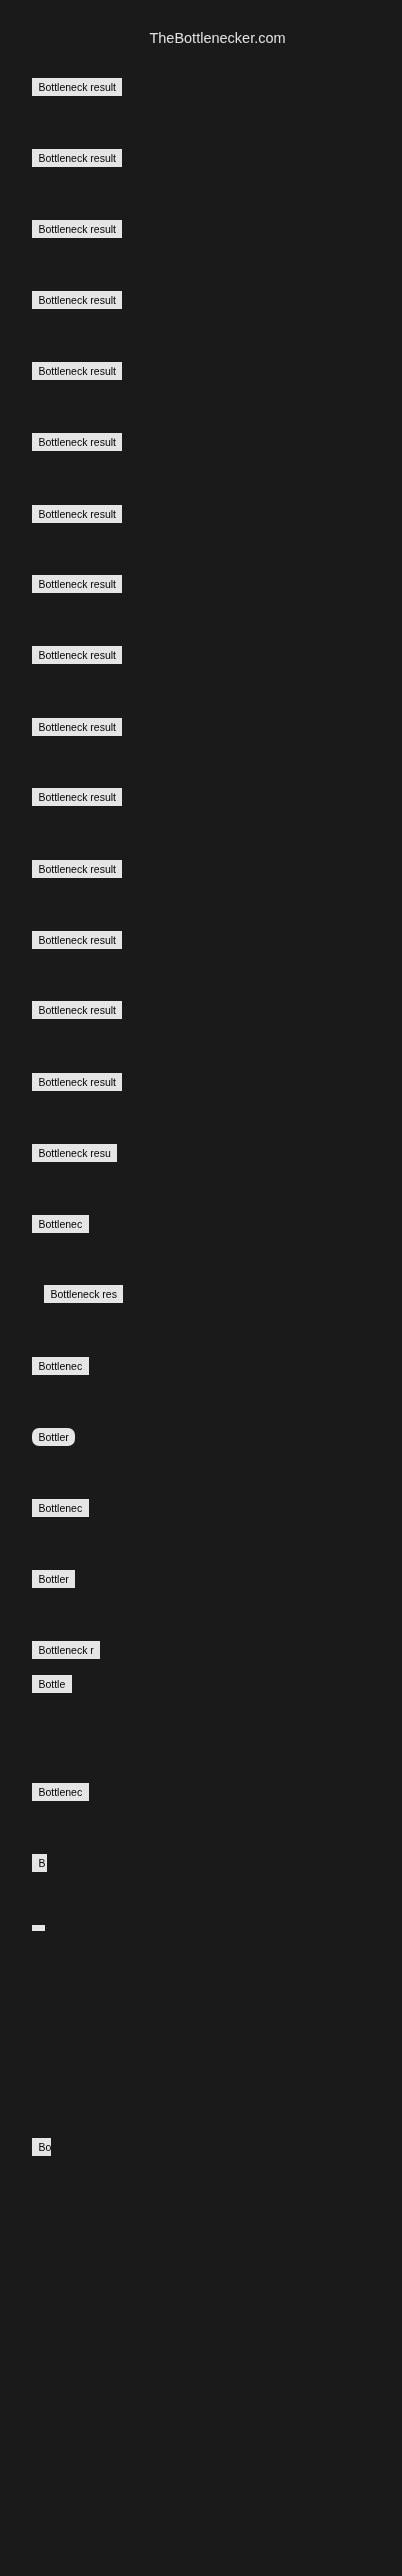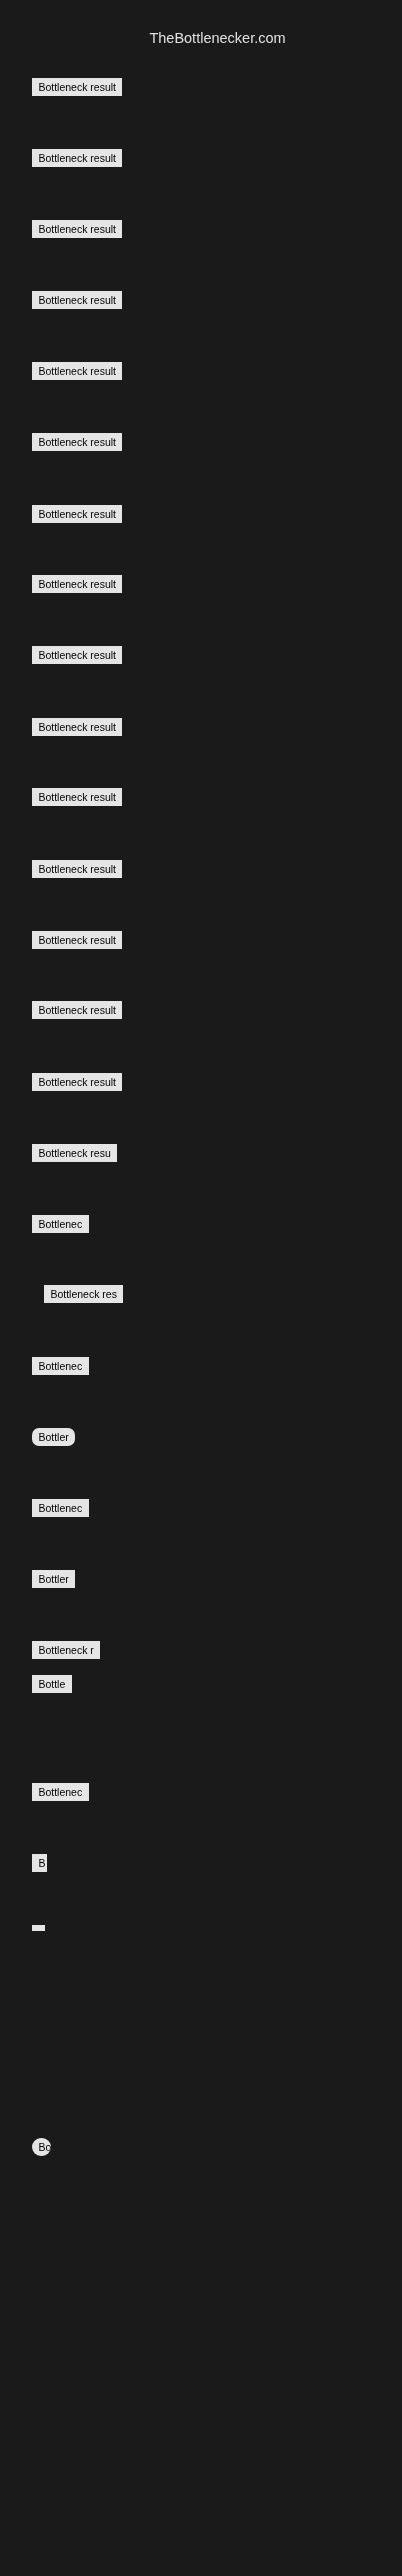--- a/index.html
+++ b/index.html
@@ -66,15 +66,15 @@
     <div class="bottleneck-item" style="top: 1253px; left: 12px;"><span class="bottleneck-badge" style="max-width: 113px;">Bottleneck res</span></div>
     <div class="bottleneck-item" style="top: 1325px; left: 0px;"><span class="bottleneck-badge" style="max-width: 72px;">Bottlenec</span></div>
     <div class="bottleneck-item" style="top: 1396px; left: 0px;"><span class="bottleneck-badge" style="max-width: 56px; border-radius: 7px;">Bottler</span></div>
     <div class="bottleneck-item" style="top: 1467px; left: 0px;"><span class="bottleneck-badge" style="max-width: 72px;">Bottlenec</span></div>
     <div class="bottleneck-item" style="top: 1538px; left: 0px;"><span class="bottleneck-badge" style="max-width: 66px;">Bottler</span></div>
     <div class="bottleneck-item" style="top: 1609px; left: 0px;"><span class="bottleneck-badge" style="max-width: 95px;">Bottleneck r</span></div>
     <div class="bottleneck-item" style="top: 1643px; left: 0px;"><span class="bottleneck-badge" style="max-width: 50px;">Bottle</span></div>
     <div class="bottleneck-item" style="top: 1751px; left: 0px;"><span class="bottleneck-badge" style="max-width: 72px;">Bottlenec</span></div>
     <div class="bottleneck-item" style="top: 1822px; left: 0px;"><span class="bottleneck-badge" style="max-width: 14.5px;">B</span></div>
     <div class="bottleneck-item" style="top: 1893px; left: 0px;"><span class="bottleneck-badge" style="max-width: 6.4px;"></span></div>
-    <div class="bottleneck-item" style="top: 2106px; left: 0px;"><span class="bottleneck-badge" style="max-width: 19.3px; border-radius: 9px;">Bo</span></div>
+    <div class="bottleneck-item" style="top: 2106px; left: 0px;"><span class="bottleneck-badge" style="max-width: 19.3px;">Bo</span></div>
   </div>
 
 
 </body></html>

